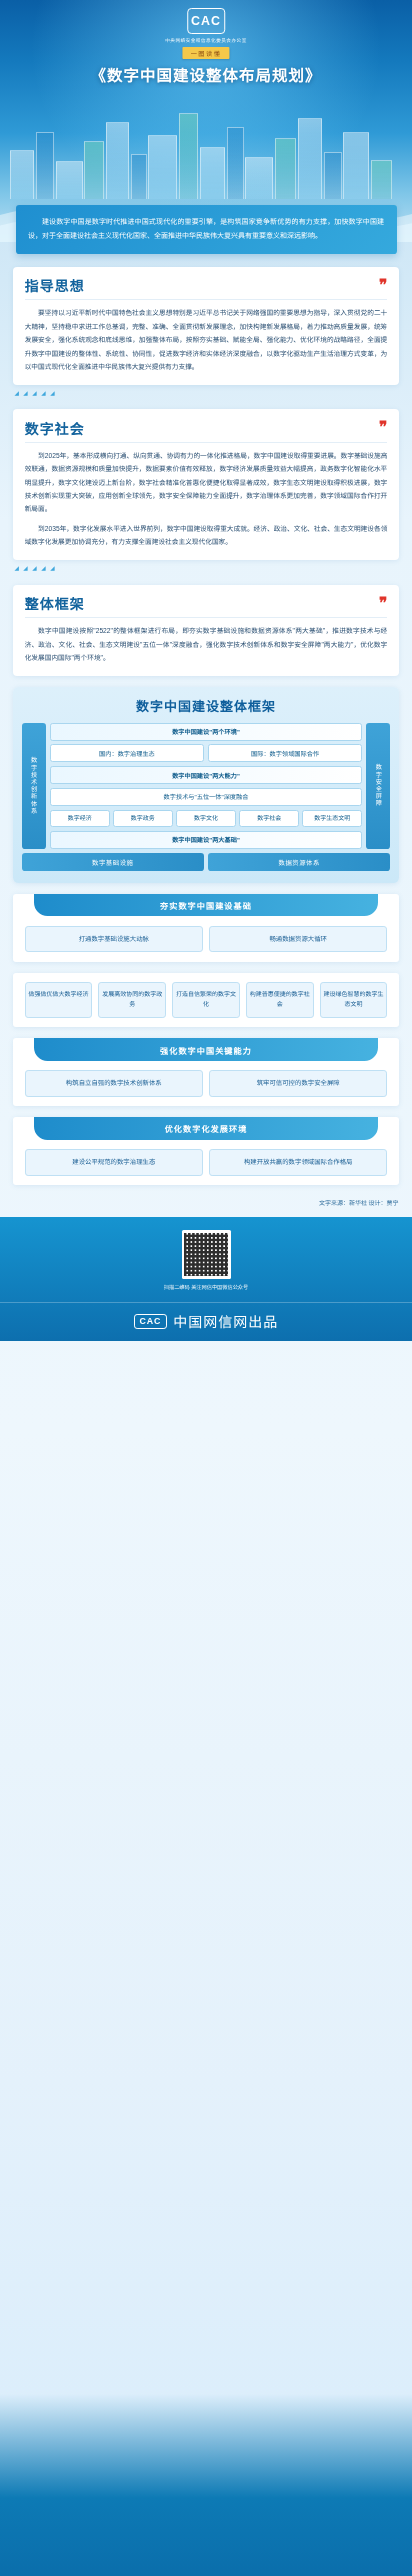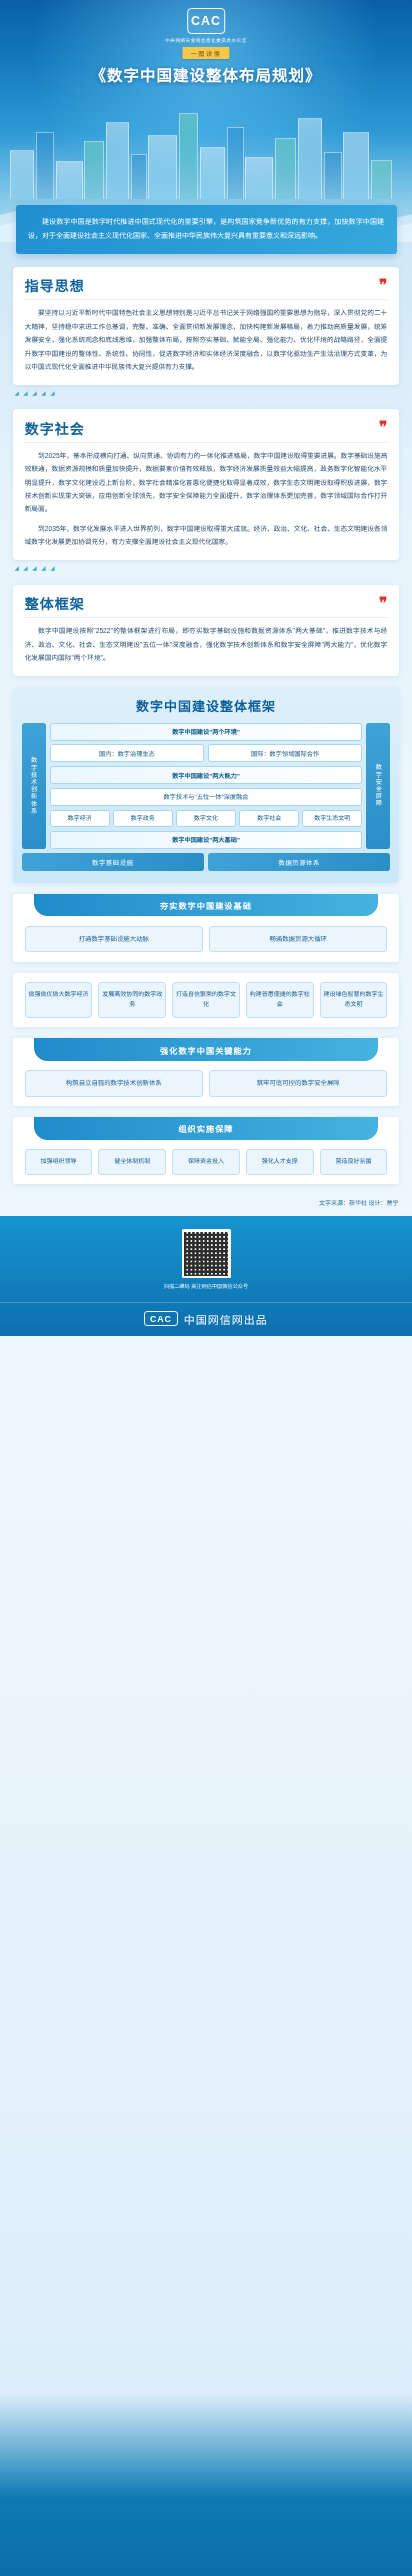--- a/index.html
+++ b/index.html
@@ -290,21 +290,21 @@
   .foot-brand {
     margin-top: 10.3px;
     display: flex; align-items: center; justify-content: center; gap: 6.2px;
     border-top: 0.5px solid rgba(255,255,255,0.25);
     padding-top: 8.2px;
   }
   .foot-logo {
     border: 1px solid #fff; border-radius: 3.1px; padding: 1.5px 4.6px;
     color: #fff; font-size: 8.8px; font-weight: bold; letter-spacing: 1px;
   }
-  .foot-text { color: #ffffff; font-size: 11px; letter-spacing: 1px; font-family: Liberation Mono, monospace; }
+  .foot-text { color: #ffffff; font-size: 14px; letter-spacing: 1px; font-family: Liberation Mono, monospace; }
 </style>
 </head>
 <body>
 
 <div class="page">
 
   <div class="header">
     <div class="sky-glow"></div>
 
     <div class="city">
@@ -432,31 +432,28 @@
   </div>
 
   <div class="task">
     <div class="task-head">强化数字中国关键能力</div>
     <div class="task-items">
       <div>构筑自立自强的数字技术创新体系</div>
       <div>筑牢可信可控的数字安全屏障</div>
     </div>
   </div>
 
-
   <div class="task">
-    <div class="task-head">组织实施保障</div>
-    <div class="task-items five">
-      <div>加强组织领导</div>
-      <div>健全体制机制</div>
-      <div>保障资金投入</div>
-      <div>强化人才支撑</div>
-      <div>营造良好氛围</div>
-    </div>
-  </div>
+    <div class="task-head">优化数字化发展环境</div>
+    <div class="task-items">
+      <div>建设公平规范的数字治理生态</div>
+      <div>构建开放共赢的数字领域国际合作格局</div>
+    </div>
+  </div>
+
 
   <div class="credit">文字来源：新华社    设计：贾宁</div>
 
   <div class="footer">
     <div class="qr">
       <div class="qr-inner"></div>
     </div>
     <div class="qr-cap">扫描二维码
 关注网信中国微信公众号</div>
     <div class="foot-brand">

